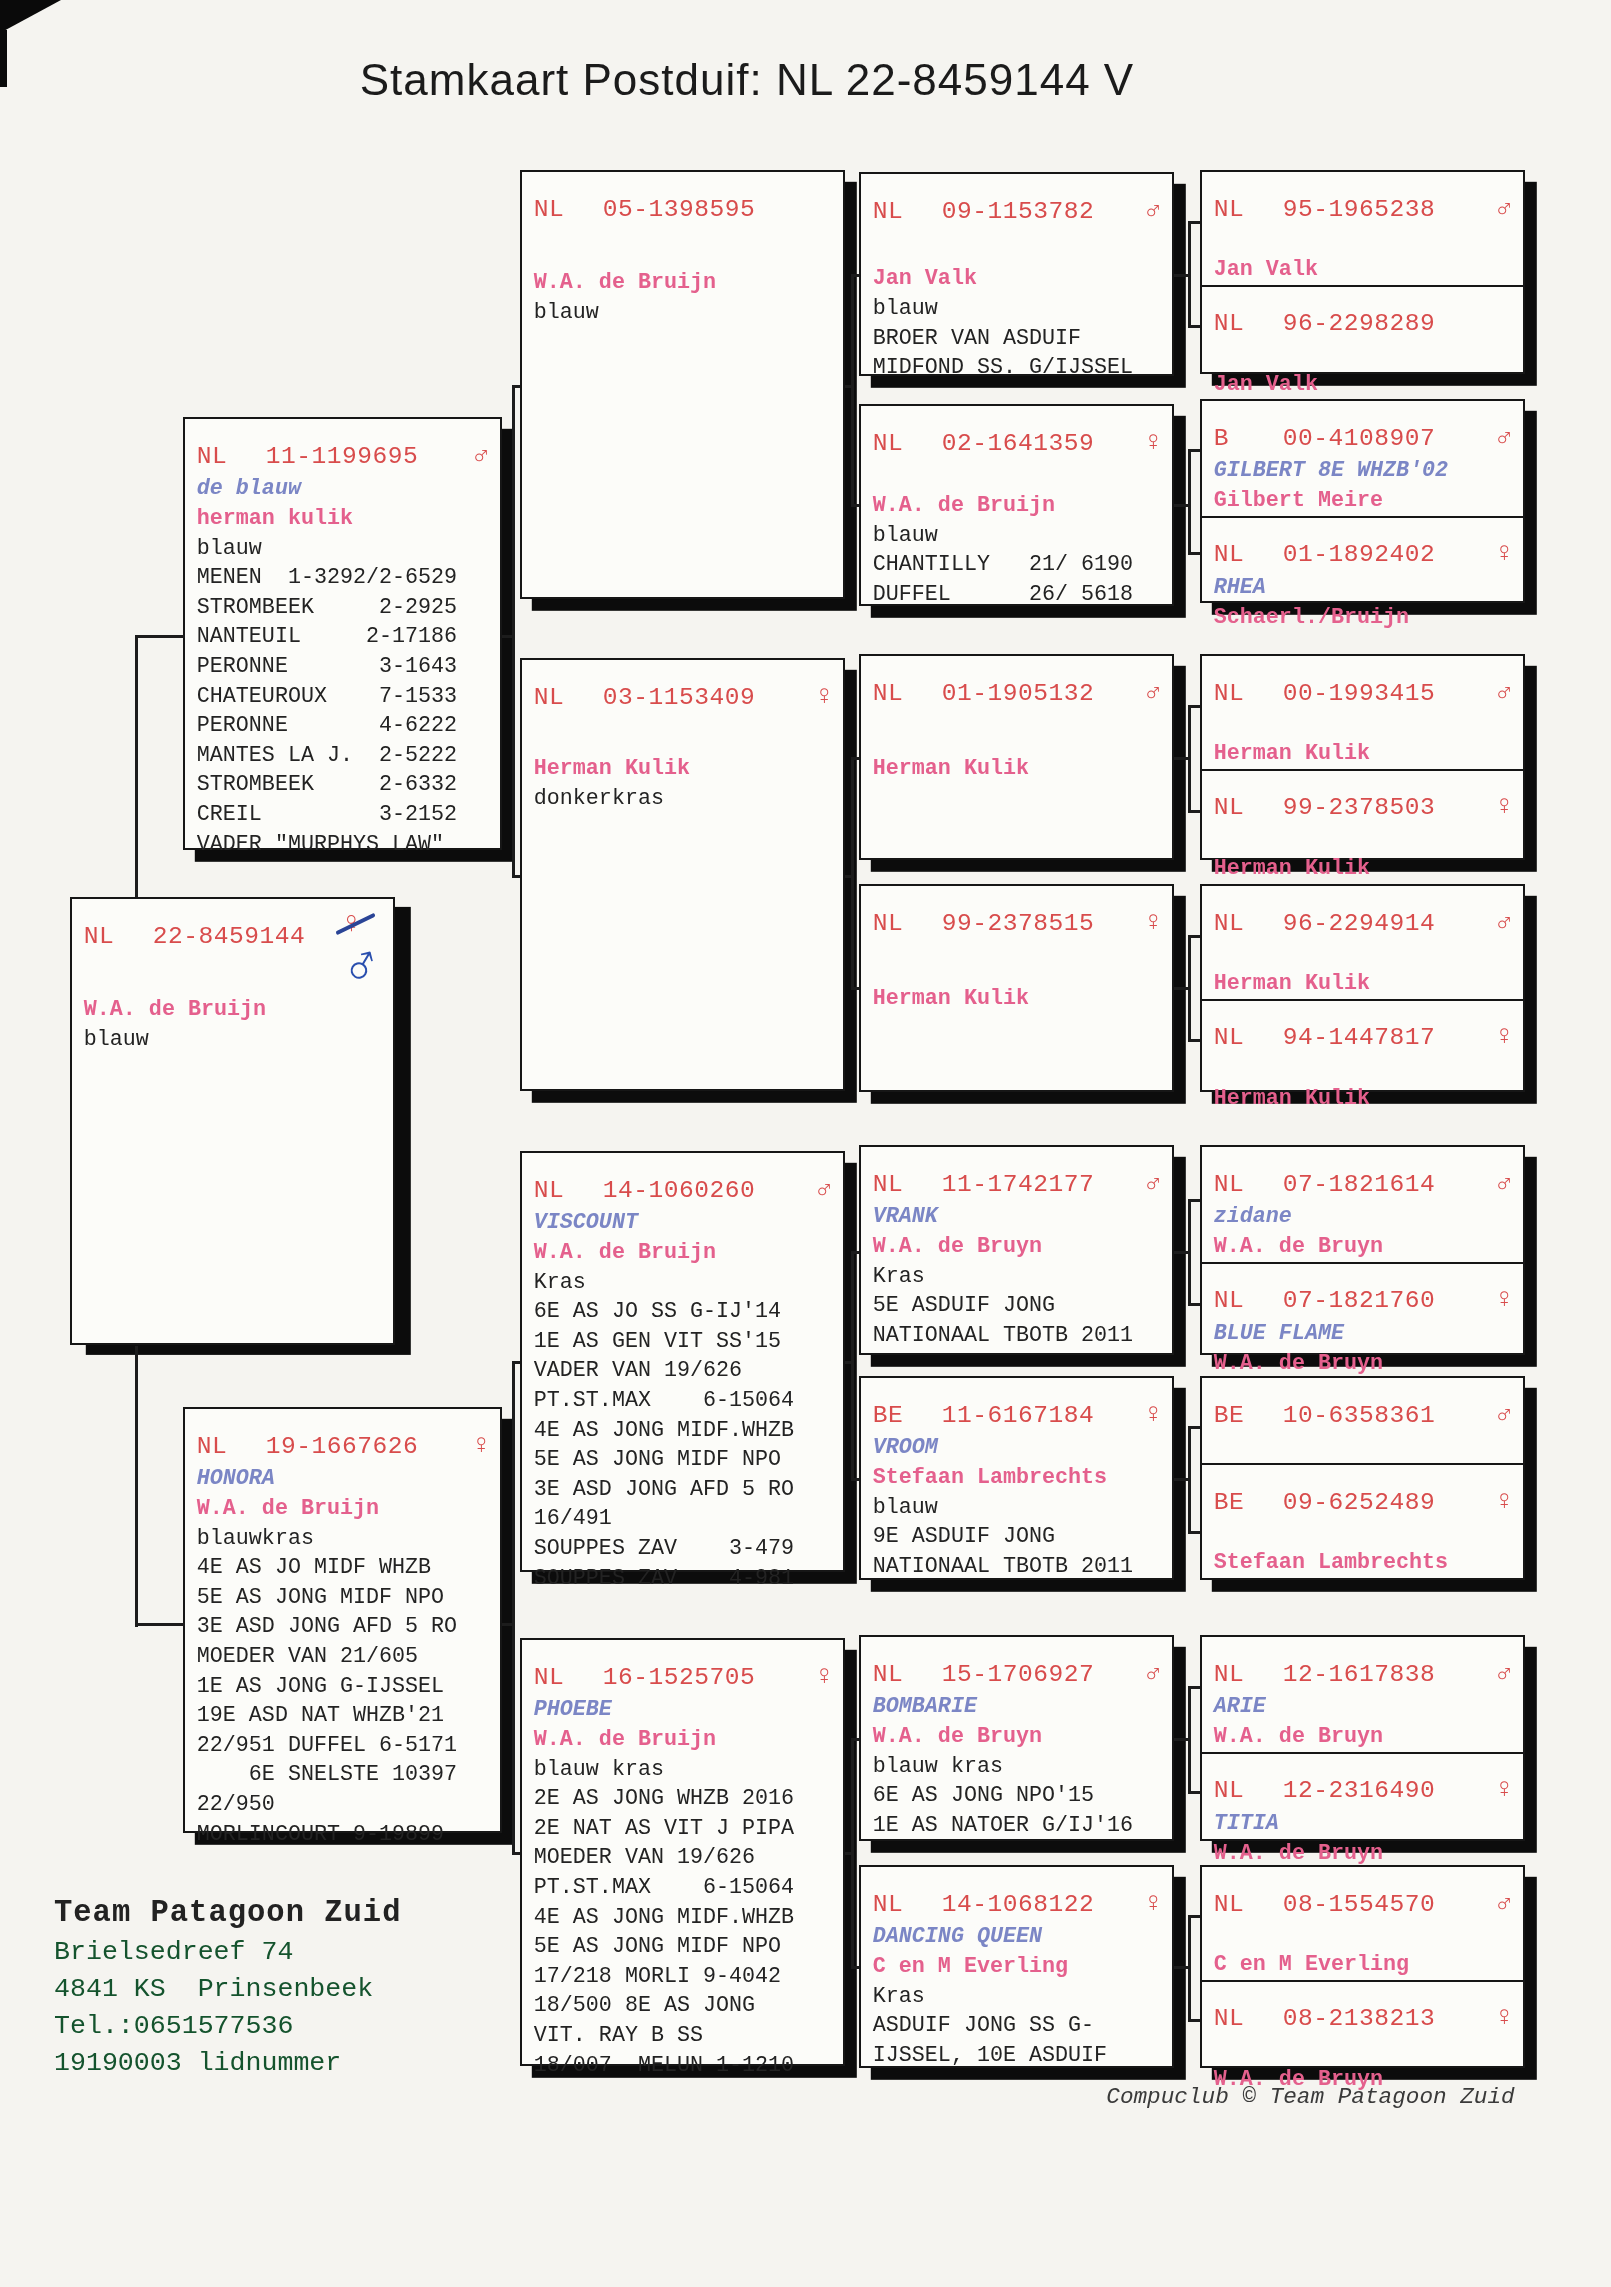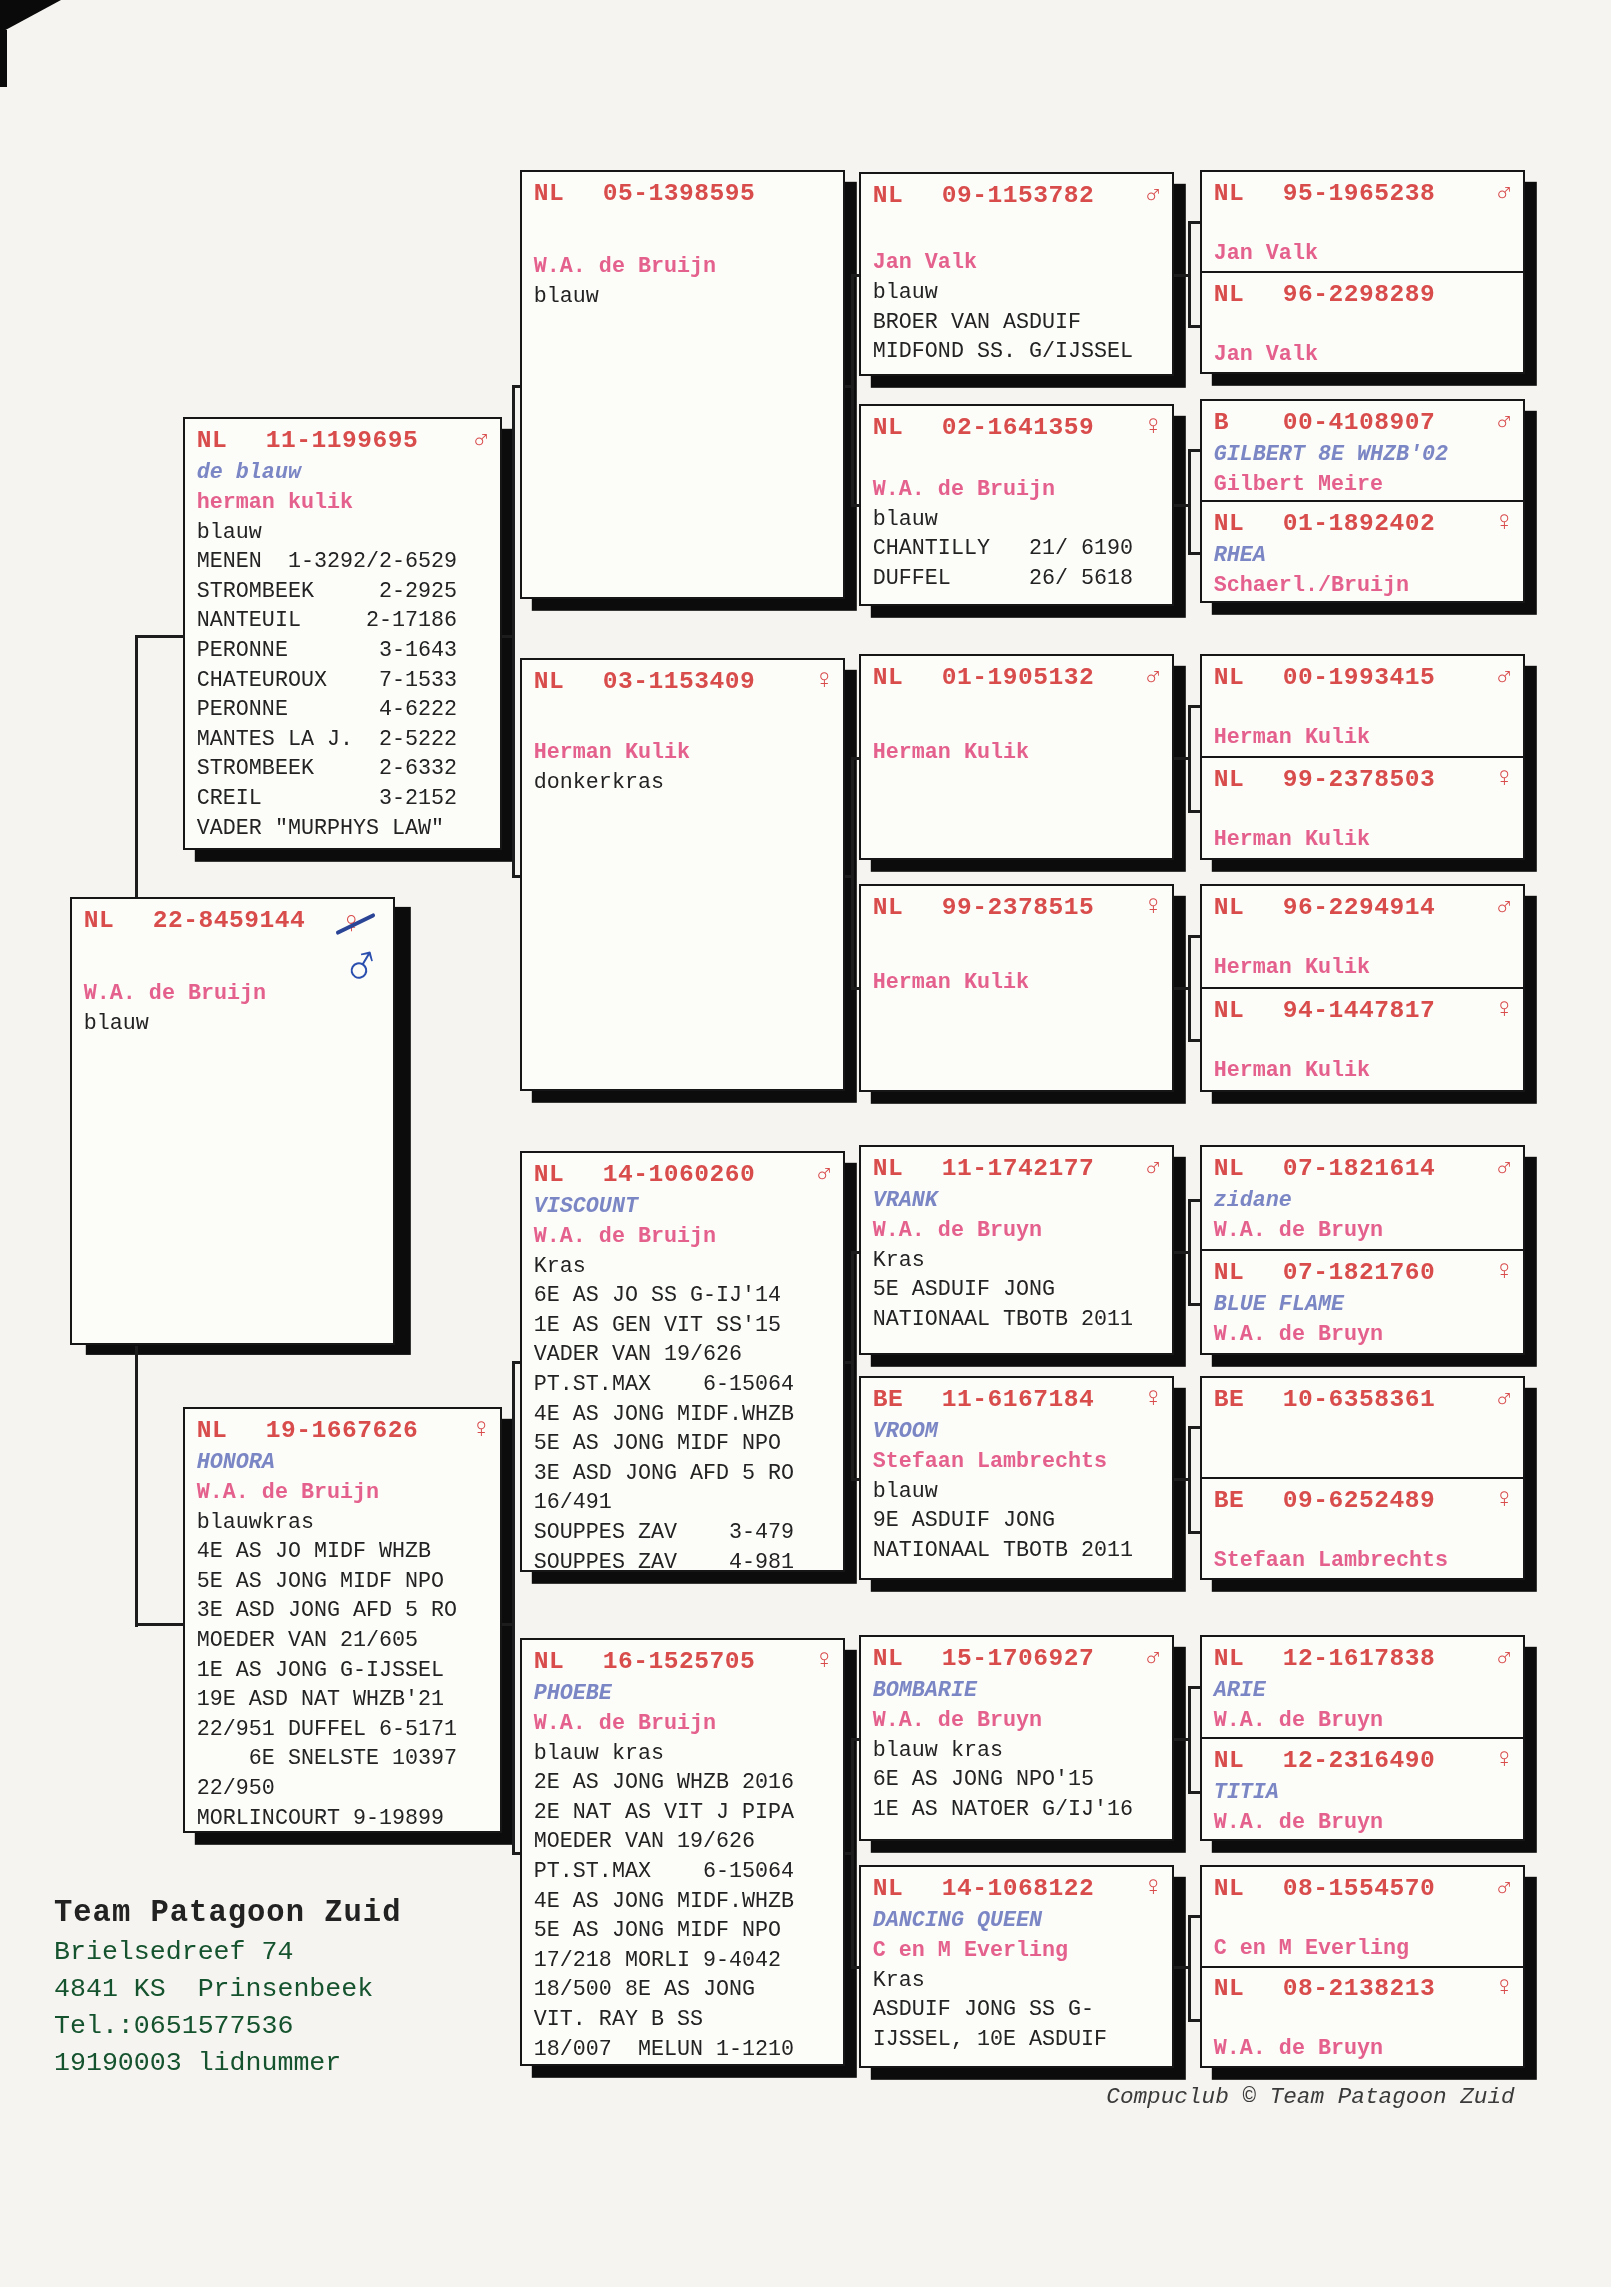--- a/index.html
+++ b/index.html
@@ -4,21 +4,21 @@
 <style>
   html,body{margin:0;padding:0;background:#e8e7e2;}
   #page{position:relative;width:1612px;height:2287px;background:#f5f4f0;overflow:hidden;
         font-family:"Liberation Mono","DejaVu Sans Mono",monospace;}
   #title{position:absolute;top:55px;left:0;width:100%;box-sizing:border-box;padding-right:118px;
          text-align:center;font-family:"Liberation Sans","DejaVu Sans",sans-serif;
          font-size:44px;color:#1b1b1b;letter-spacing:1px;}
   .box{position:absolute;background:#fcfcf9;border:2px solid #161616;box-shadow:11.8px 11.8px 0 #0c0c0c;
        box-sizing:border-box;}
   .ring{display:flex;align-items:flex-start;padding:6.9px 9.9px 0 11.8px;color:#d84c4c;
-        font-weight:bold;font-size:24.6px;line-height:30.5px;letter-spacing:0.5px;}
+        font-weight:normal;font-size:24.6px;line-height:30.5px;letter-spacing:0.5px;margin-top:16px;}
   .ring .cc{width:69px;}
   .ring .num{flex:1;}
   .ring .sex{font-size:27.6px;line-height:27.6px;}
   .bbody{padding:2px 7.9px 0 11.8px;font-size:21.7px;line-height:29.6px;color:#232323;}
   .strain{color:#7b86c5;font-style:italic;font-weight:bold;}
   .owner{color:#e4608d;font-weight:bold;}
   .ln{white-space:pre;}
   .pairbox{display:flex;flex-direction:column;padding:0;}
   .half{flex:1;position:relative;}
   .half + .half{border-top:2px solid #161616;}
@@ -36,20 +36,21 @@
         font-size:22.7px;font-style:italic;color:#3a3a3a;}
   .scanmark{position:absolute;background:#0a0a0a;}
 </style>
 </head>
 <body>
 
 <div id="page">
   <div class="scanmark" style="left:0;top:0;width:61px;height:33px;clip-path:polygon(0 0,100% 0,0 100%);"></div>
   <div class="scanmark" style="left:0;top:29.6px;width:6.9px;height:57px;"></div>
 
+  <div id="title">Stamkaart Postduif: NL  22-8459144 V</div>
 
   <div class="box subject" style="left:70px;top:897px;width:325px;height:448px;">
     <div class="ring">
       <span class="cc">NL</span>
       <span class="num">22-8459144</span>
     </div>
     <span class="struck-female">♀</span>
     <span class="hand-male">♂</span>
     <div class="bbody">
       <div class="owner" style="margin-top:41px">W.A. de Bruijn</div>

